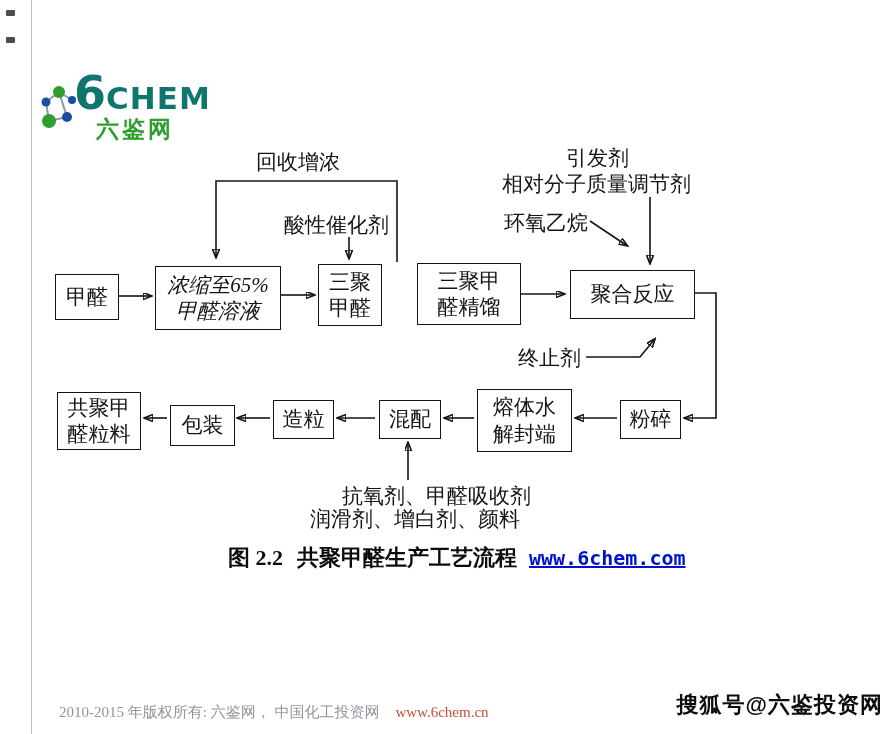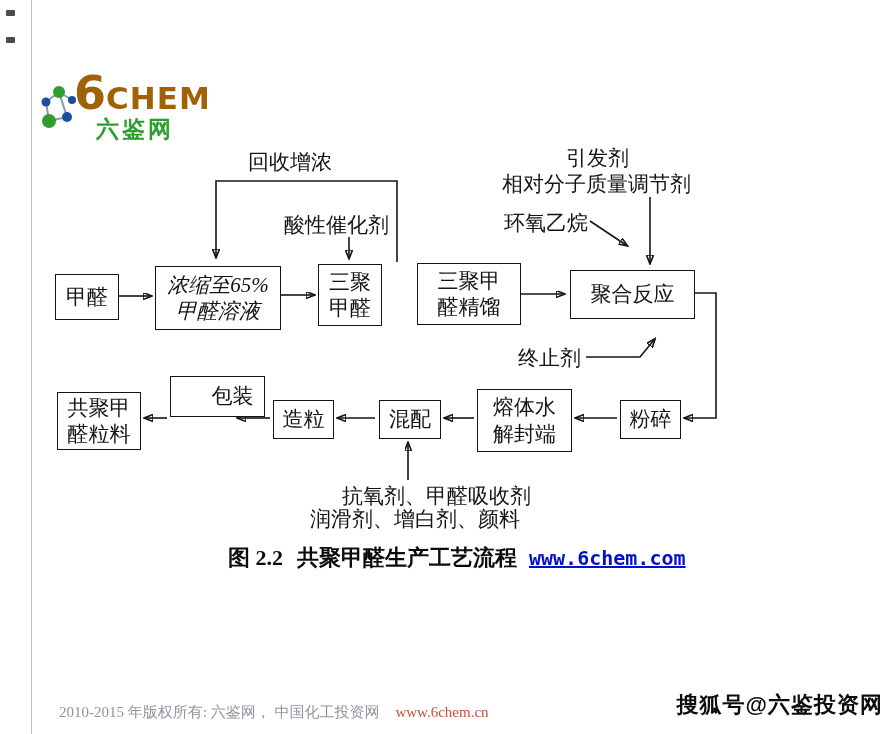--- a/index.html
+++ b/index.html
@@ -7,49 +7,49 @@
         font-family:"Liberation Serif",serif;color:#111;}
 
   .left-rule{position:absolute;left:31px;top:0;width:1px;height:734px;background:#b9bcc4;}
   .corner-mark{position:absolute;left:6px;width:9px;height:6px;background:#4f4c48;border-radius:1px;}
   .corner-mark.m1{top:10px}
   .corner-mark.m2{top:37px}
 
   
   .logo{position:absolute;left:34px;top:74px;width:220px;height:70px;}
   .molecule{position:absolute;left:0;top:2px;}
-  .brand{position:absolute;left:40px;top:-8px;color:#a16207;
+  .brand{position:absolute;left:40px;top:-8px;color:#0f766e;
          font-family:"DejaVu Sans",sans-serif;font-weight:bold;white-space:nowrap;}
   .brand .mark{font-size:46px;}
   .brand .name{font-size:31px;letter-spacing:1px;}
   .brand-sub{position:absolute;left:62px;top:40px;color:#2f9e2f;font-weight:bold;
              font-size:23px;letter-spacing:3px;font-family:"DejaVu Sans",sans-serif;}
 
   
   .chart{position:absolute;left:0;top:0;width:885px;height:734px;}
   .arrows{position:absolute;left:0;top:0;}
   .arrows path{stroke:#141414;stroke-width:1.6;fill:none;}
 
   .box{position:absolute;border:1.5px solid #141414;background:#fff;
        display:flex;align-items:center;justify-content:center;text-align:center;
        white-space:pre-line;font-size:21px;line-height:1.25;color:#141414;}
   #b-formaldehyde{left:55px;top:274px;width:62px;height:44px;}
   #b-concentrate{left:155px;top:266px;width:124px;height:62px;font-style:italic;}
   #b-trioxane{left:318px;top:264px;width:62px;height:60px;}
   #b-distill{left:417px;top:263px;width:102px;height:60px;}
   #b-polymer{left:570px;top:270px;width:123px;height:47px;}
   #b-pellets{left:57px;top:392px;width:82px;height:56px;}
-  #b-packaging{left:170px;top:376px;width:63px;height:39px;padding-left:30px;}
+  #b-packaging{left:170px;top:405px;width:63px;height:39px;}
   #b-granulation{left:273px;top:400px;width:59px;height:37px;}
   #b-compounding{left:379px;top:400px;width:60px;height:37px;}
   #b-hydrolysis{left:477px;top:389px;width:93px;height:61px;}
   #b-crushing{left:620px;top:400px;width:59px;height:37px;}
 
   .flabel{position:absolute;font-size:21px;white-space:nowrap;color:#141414;}
-  #l-recycle{left:248px;top:148px;text-align:center;}
+  #l-recycle{left:256px;top:148px;text-align:center;}
   #l-acid{left:284px;top:211px;}
   #l-initiator{left:566px;top:144px;text-align:center;}
   #l-regulator{left:502px;top:170px;}
   #l-eo{left:504px;top:209px;}
   #l-terminator{left:518px;top:344px;}
   #l-add1{left:313px;top:482px;margin-left:29px;}
   #l-add2{left:310px;top:505px;}
 
   
   .caption{position:absolute;left:228px;top:543px;font-weight:bold;font-size:22px;

